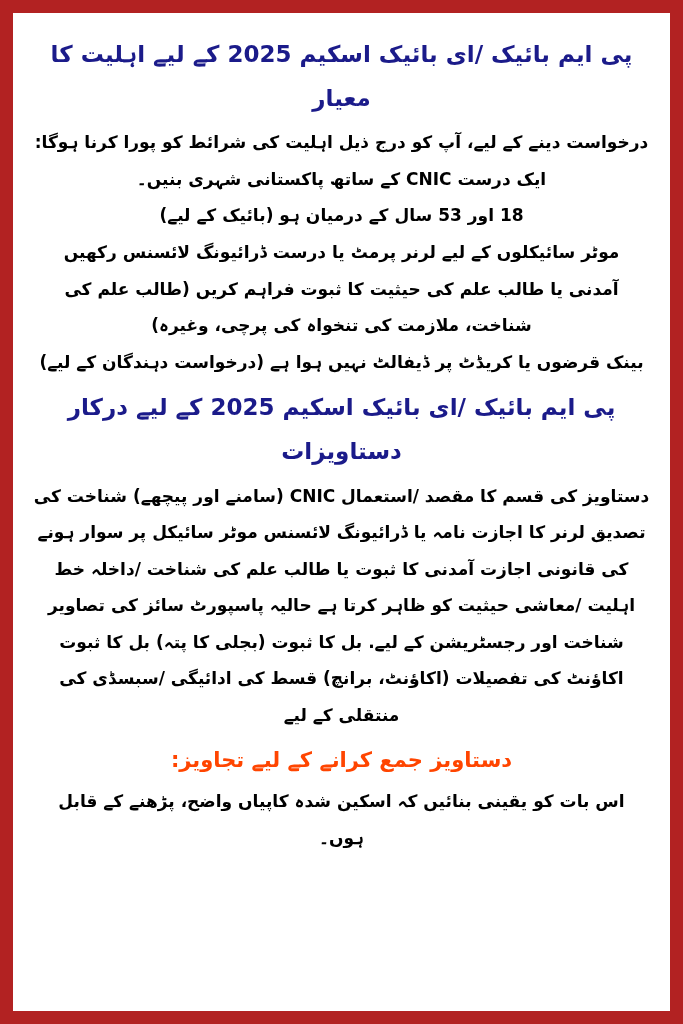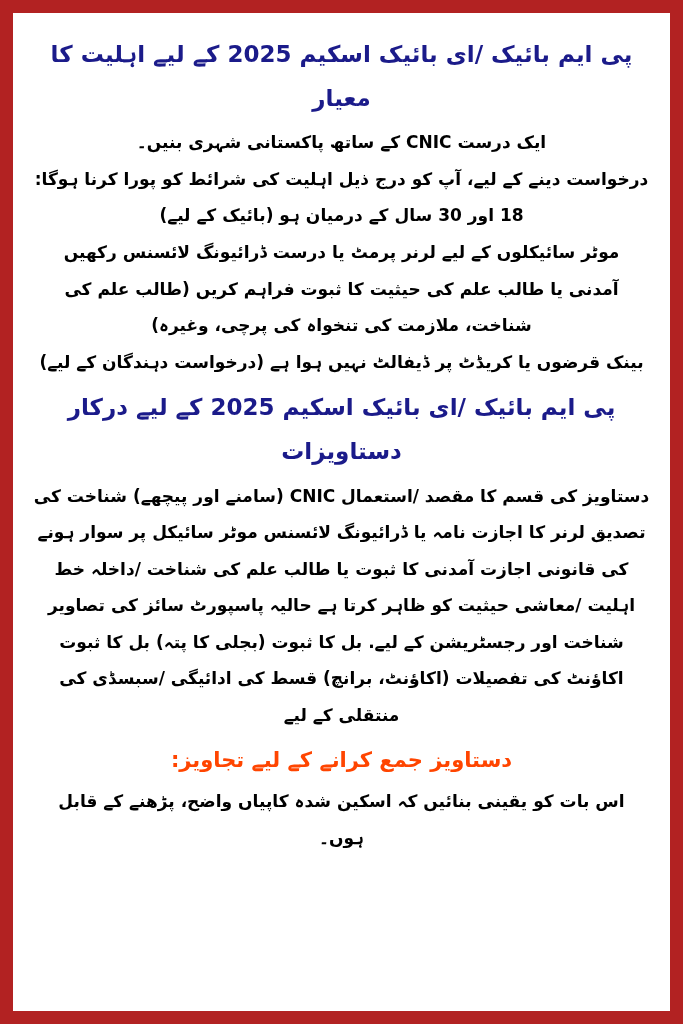--- a/index.html
+++ b/index.html
@@ -51,25 +51,25 @@
     font-weight: 600;
   }
 </style>
 </head>
 <body>
 
 <div class="frame">
 
   <h1 class="section-heading">پی ایم بائیک /ای بائیک اسکیم 2025 کے لیے اہلیت کا معیار</h1>
 
+  <p class="body-line">درخواست دینے کے لیے، آپ کو درج ذیل اہلیت کی شرائط کو پورا کرنا ہوگا:</p>
+
   <p class="body-line">ایک درست CNIC کے ساتھ پاکستانی شہری بنیں۔</p>
 
-  <p class="body-line">درخواست دینے کے لیے، آپ کو درج ذیل اہلیت کی شرائط کو پورا کرنا ہوگا:</p>
-
-  <p class="body-line">18 اور 30 سال کے درمیان ہو (بائیک کے لیے)</p>
+  <p class="body-line">18 اور 53 سال کے درمیان ہو (بائیک کے لیے)</p>
 
   <p class="body-line">موٹر سائیکلوں کے لیے لرنر پرمٹ یا درست ڈرائیونگ لائسنس رکھیں</p>
 
   <p class="body-line">آمدنی یا طالب علم کی حیثیت کا ثبوت فراہم کریں (طالب علم کی شناخت، ملازمت کی تنخواہ کی پرچی، وغیرہ)</p>
 
   <p class="body-line">بینک قرضوں یا کریڈٹ پر ڈیفالٹ نہیں ہوا ہے (درخواست دہندگان کے لیے)</p>
 
 
 
   <h1 class="section-heading">پی ایم بائیک /ای بائیک اسکیم 2025 کے لیے درکار دستاویزات</h1>

